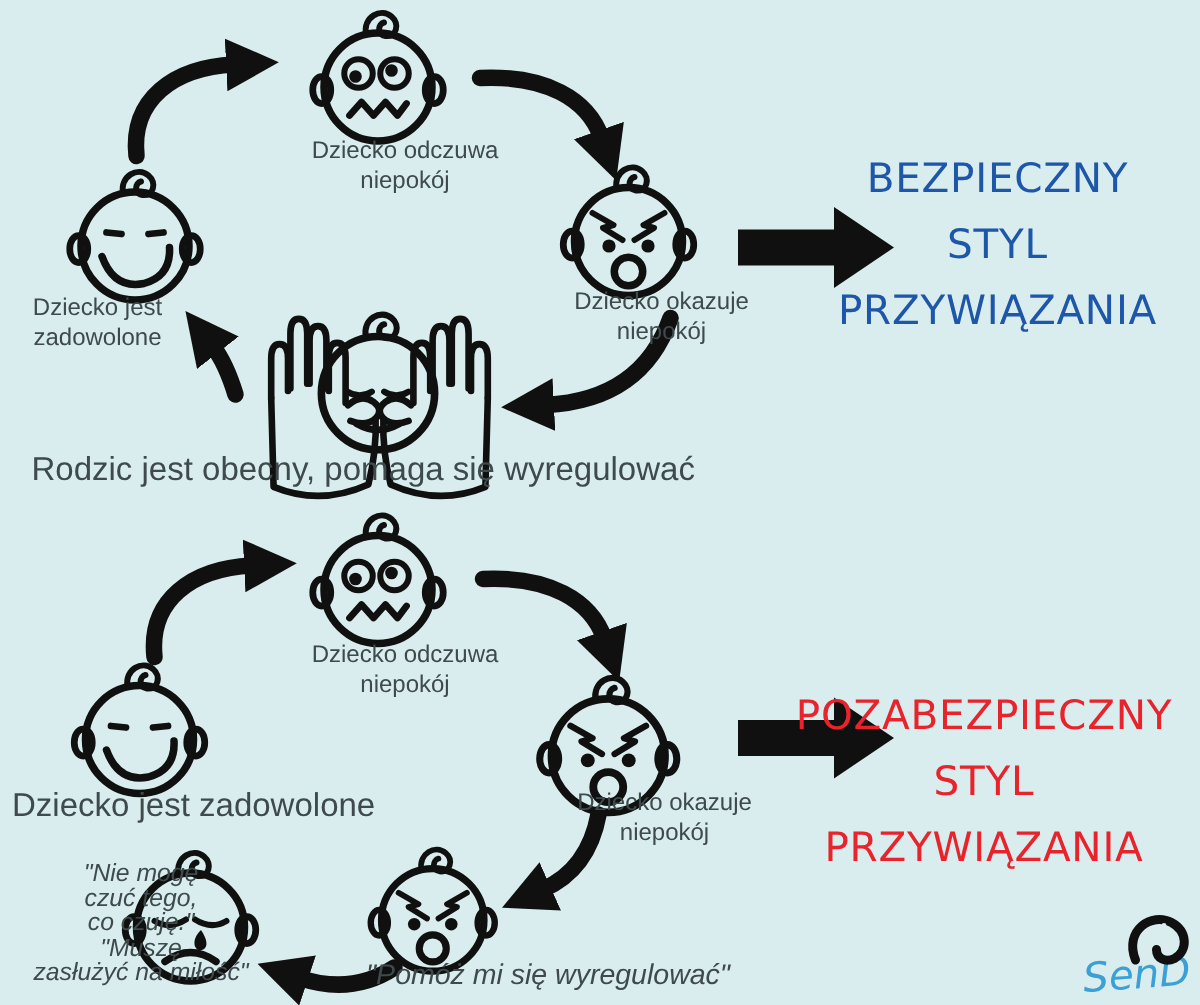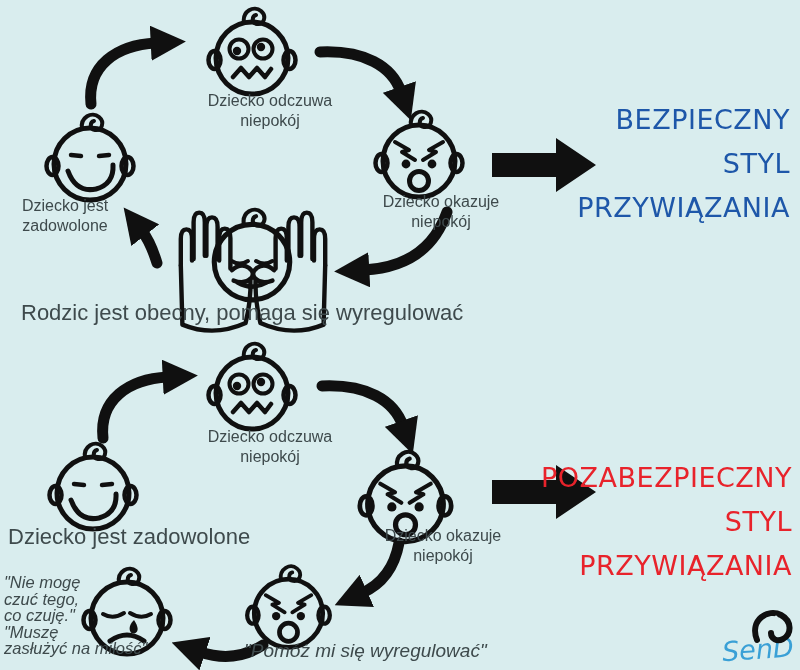--- a/index.html
+++ b/index.html
@@ -3,28 +3,28 @@
 <meta charset="utf-8">
 <style>
   html,body{margin:0;padding:0;background:#c9dde0;}
   .canvas{
     position:relative;width:800px;height:670px;overflow:hidden;
     background:#d9edee;
     font-family:"Liberation Sans",sans-serif;
   }
   .canvas svg.art{position:absolute;left:0;top:0;}
   .label{
-    position:absolute;color:#3e4a4c;white-space:pre-line;
+    position:absolute;color:#3e4a4c;white-space:pre-line;text-align:center;
   }
   .face-label{font-size:16px;line-height:20px;text-align:center;}
   .single-label{font-size:22px;line-height:24px;white-space:nowrap;}
   .headline{
     font-family:"DejaVu Sans",sans-serif;
     font-size:27px;line-height:44px;letter-spacing:.5px;
-    text-align:right;white-space:pre-line;
+    text-align:center;white-space:pre-line;
   }
   .headline.secure{color:#1e57a9;}
   .headline.insecure{color:#e8232b;}
   .quote-block{font-style:italic;font-size:16.5px;line-height:16.5px;color:#3e4a4c;}
   .quote-single{font-style:italic;font-size:19px;color:#3e4a4c;white-space:nowrap;}
 </style>
 </head>
 <body>
 
 <div class="canvas">

